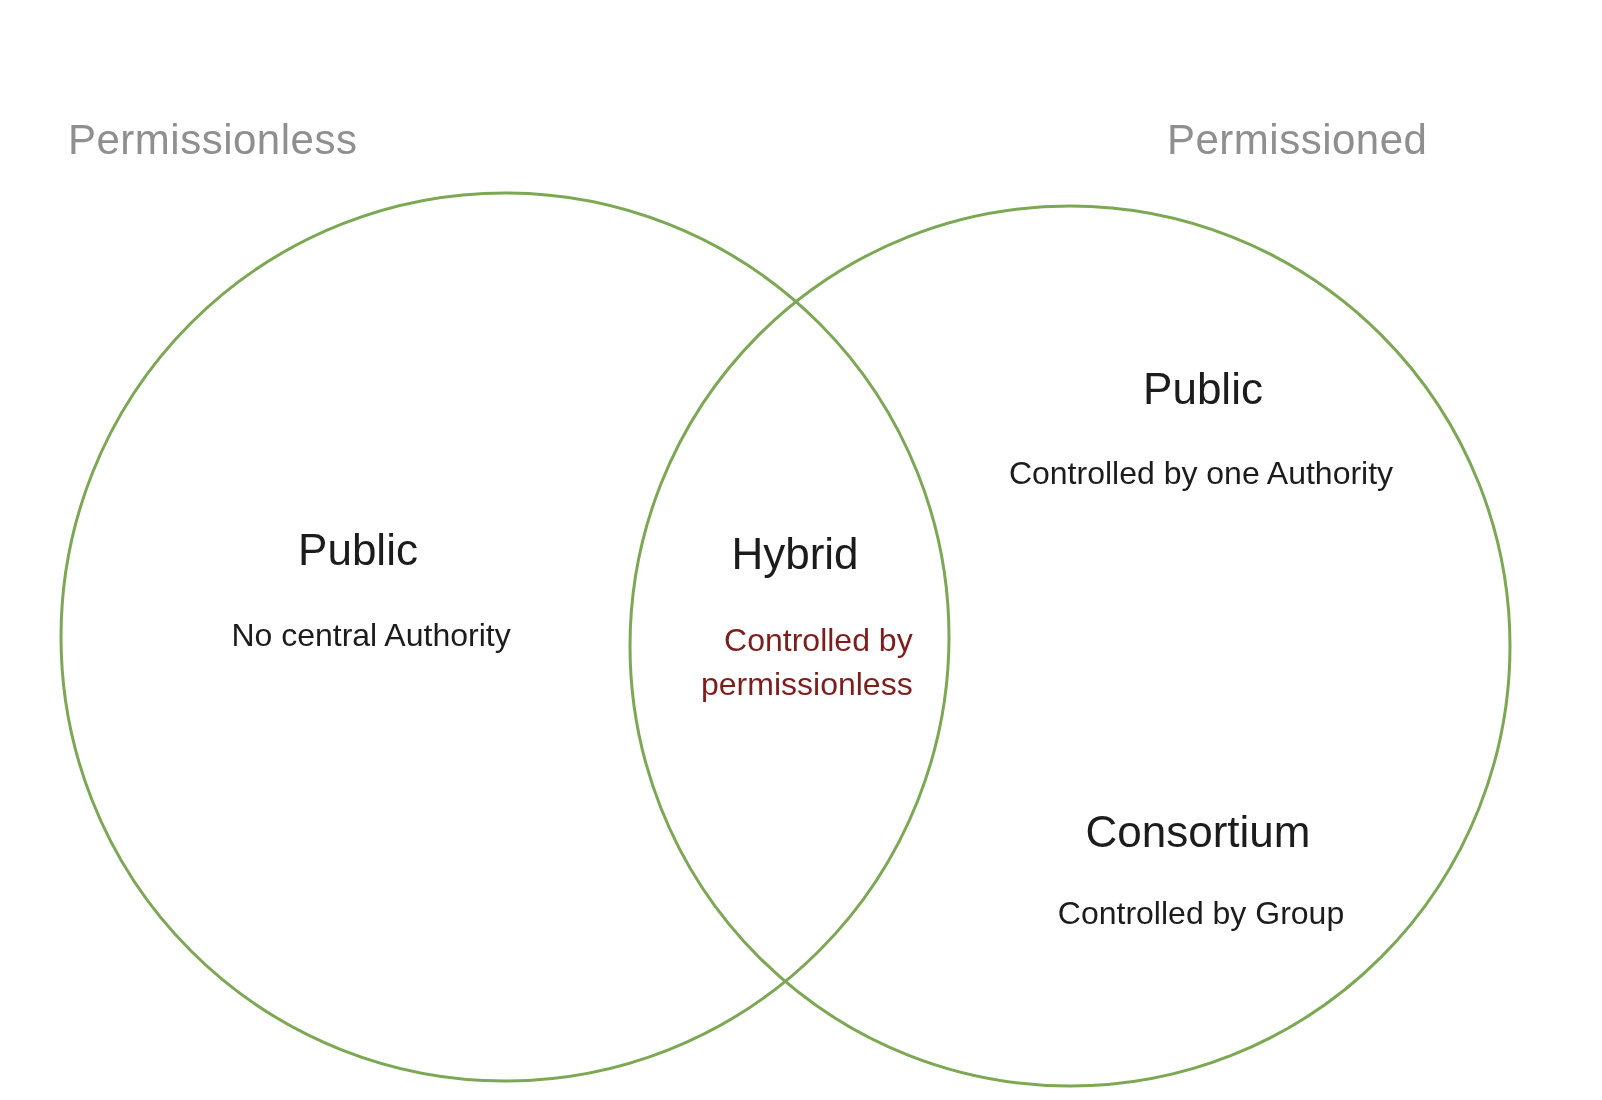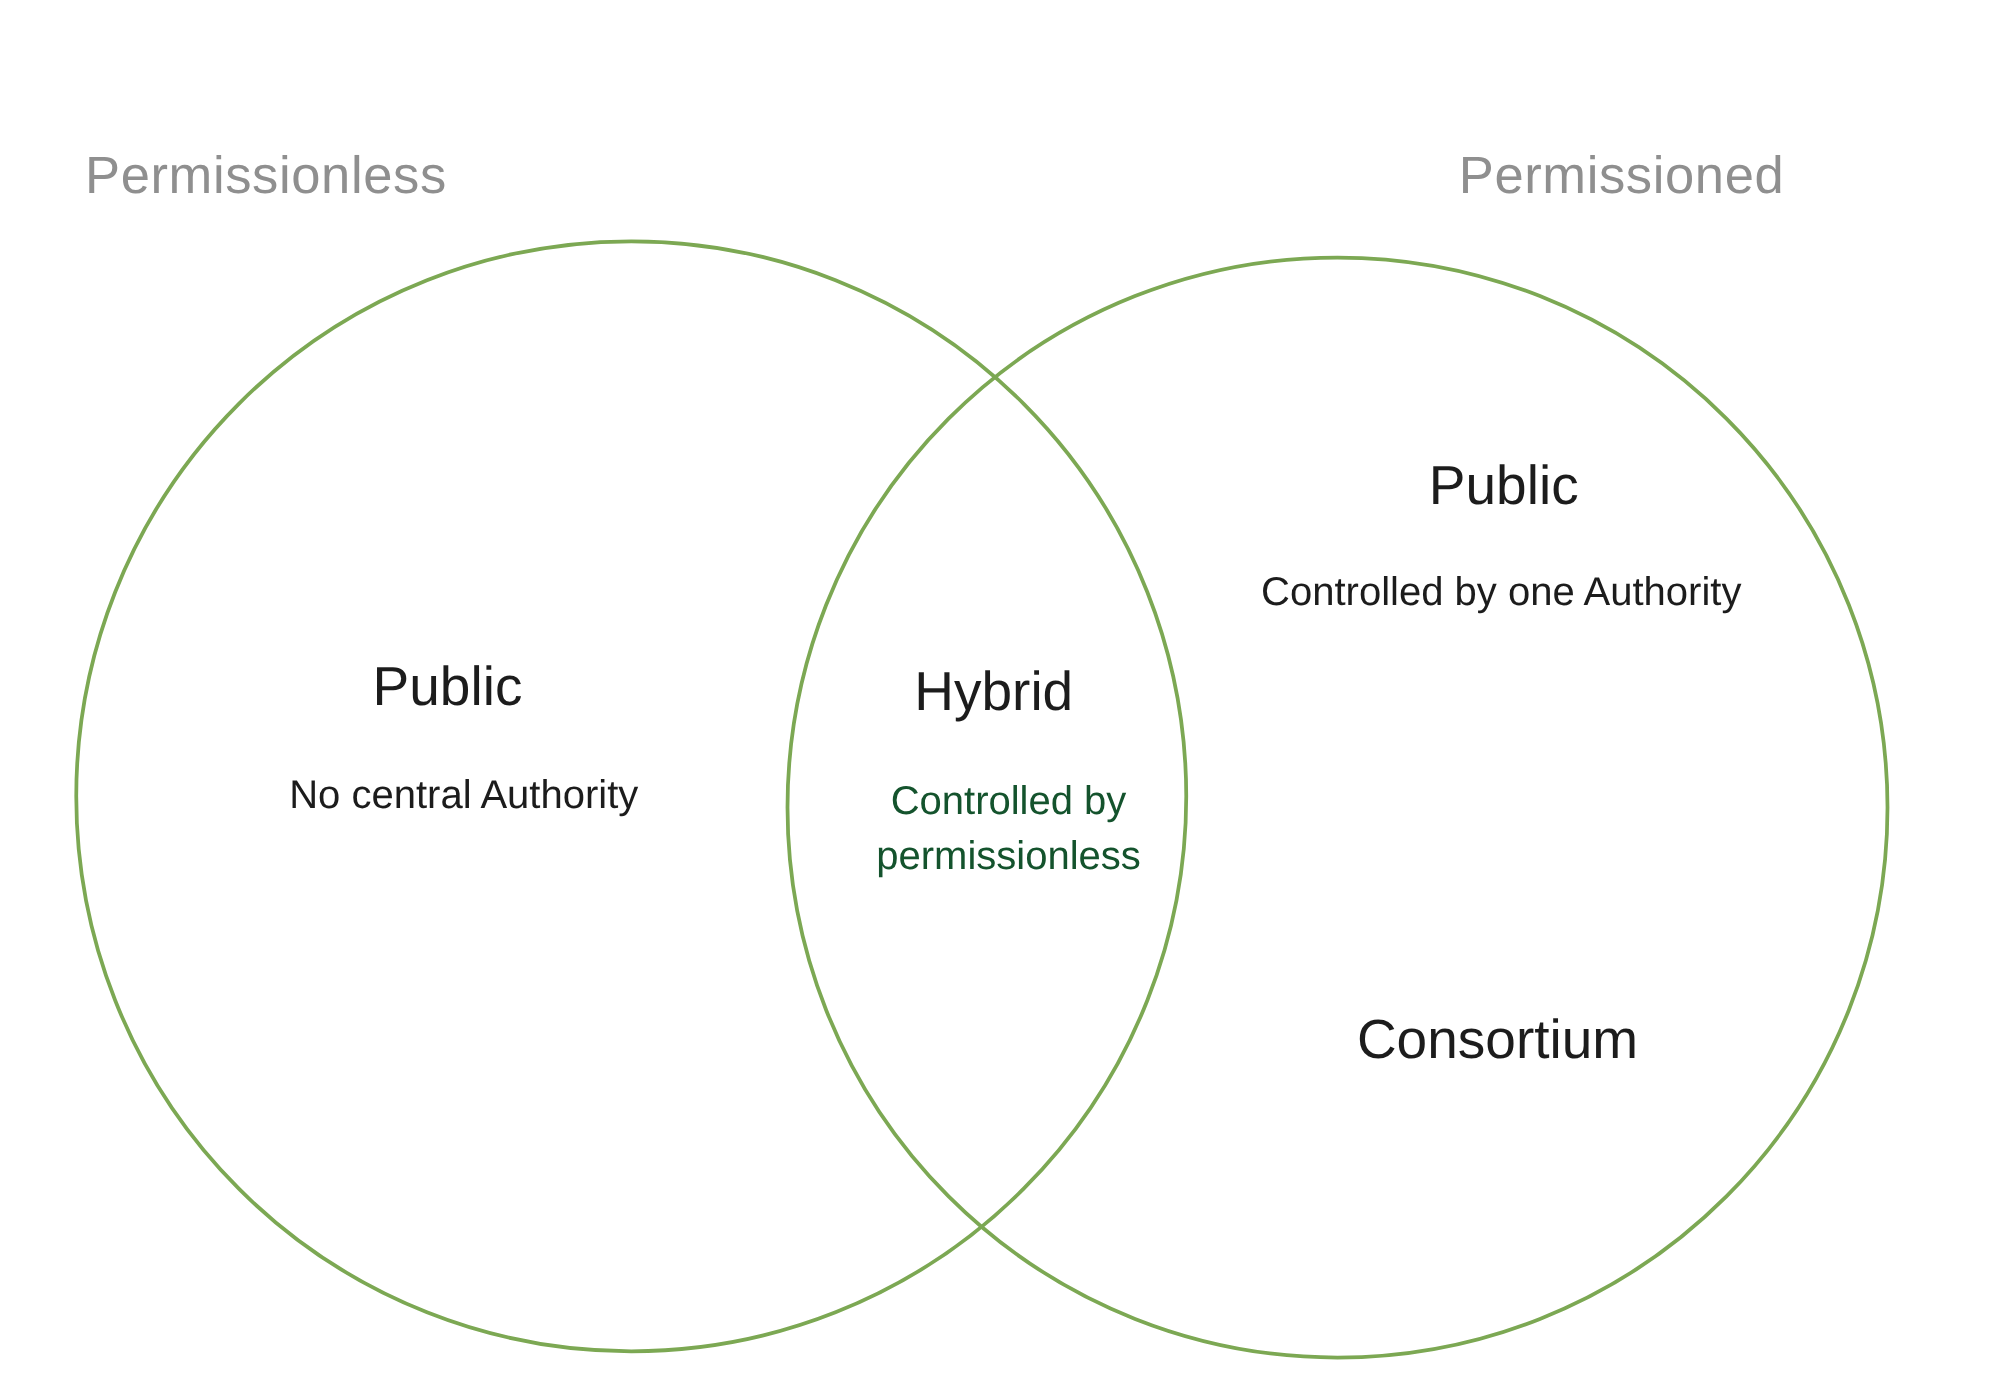--- a/index.html
+++ b/index.html
@@ -57,24 +57,24 @@
   .sub-private      { left: 1201px; top: 408px; }
   .title-consortium { left: 1198px; top: 763px; }
   .sub-consortium   { left: 1201px; top: 848px; }
 
   .hybrid-sub-block {
     position: absolute;
     left: 701px;
     top: 572px;
     font-size: 32px;
     font-weight: 400;
-    color: #14532d;
+    color: #7f1d1d;
     line-height: 44px;
     white-space: nowrap;
-    text-align: center;
+    text-align: right;
   }
 </style>
 </head>
 <body>
 
 <div class="canvas">
 
   <svg class="venn-svg" width="1602" height="1100" viewBox="0 0 1602 1100">
     <circle cx="505" cy="591" r="444" fill="none" stroke-width="3" stroke="#7ca853"></circle>
     <circle cx="1070" cy="600" r="440" fill="none" stroke-width="3" stroke="#7ca853"></circle>
@@ -94,14 +94,15 @@
     <div>Controlled by</div>
     <div>permissionless</div>
   </div>
 
   <div class="region-title title-private">Public</div>
 
   <div class="region-sub sub-private">Controlled by one Authority</div>
 
   <div class="region-title title-consortium">Consortium</div>
 
+  <div class="region-sub sub-consortium">Controlled by Group</div>
 
 </div>
 
 </body></html>

